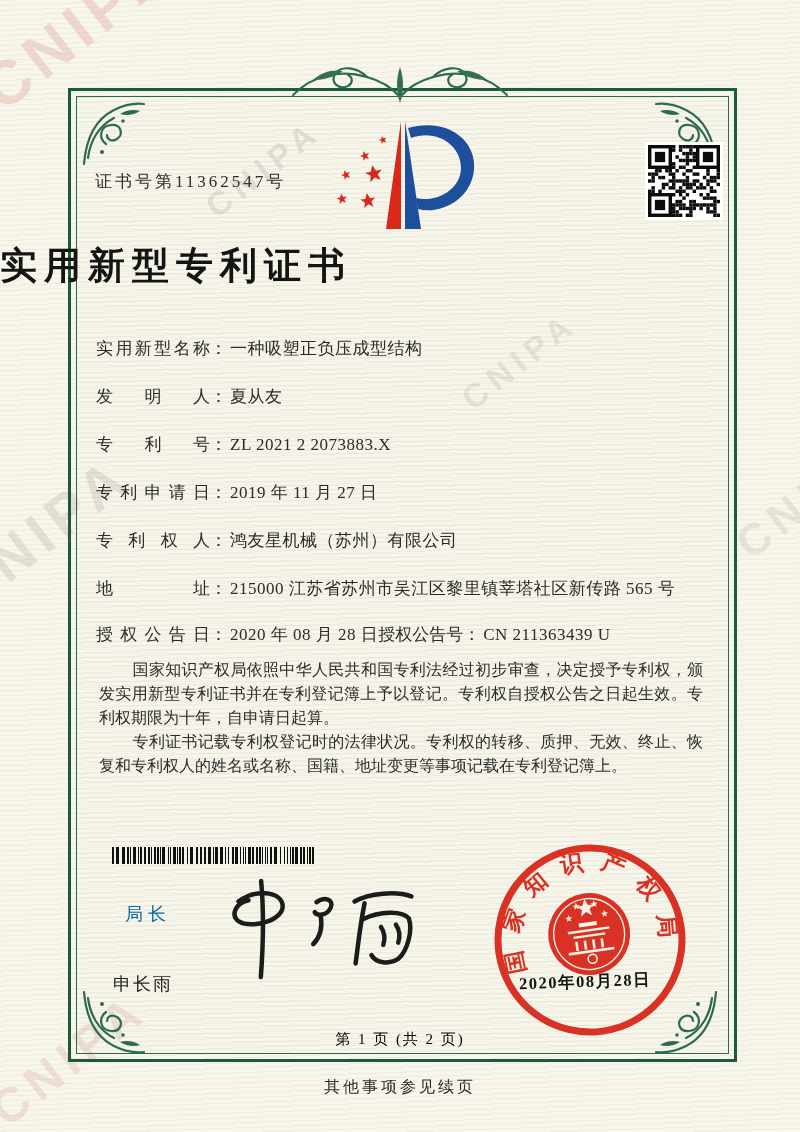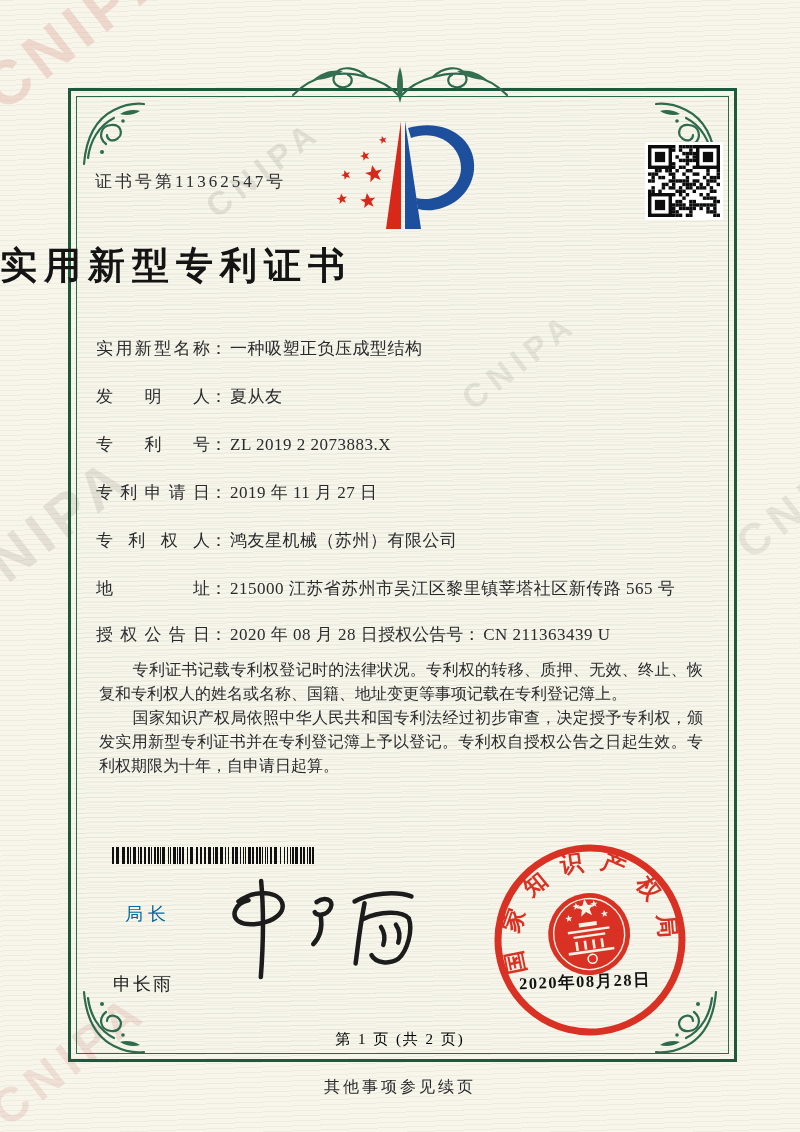--- a/index.html
+++ b/index.html
@@ -324,38 +324,38 @@
 
 <div class="title">实用新型专利证书</div>
 
 <div class="row r1">
   <span class="lbl">实用新型名称</span><span>：</span><span class="val">一种吸塑正负压成型结构</span>
 </div>
 <div class="row r2">
   <span class="lbl">发明人</span><span>：</span><span class="val">夏从友</span>
 </div>
 <div class="row r3">
-  <span class="lbl">专利号</span><span>：</span><span class="val">ZL 2019 2 2073883.X</span>
+  <span class="lbl">专利号</span><span>：</span><span class="val">ZL 2021 2 2073883.X</span>
 </div>
 <div class="row r4">
   <span class="lbl">专利申请日</span><span>：</span><span class="val">2019 年 11 月 27 日</span>
 </div>
 <div class="row r5">
   <span class="lbl">专利权人</span><span>：</span><span class="val">鸿友星机械（苏州）有限公司</span>
 </div>
 <div class="row r6">
   <span class="lbl">地址</span><span>：</span><span class="val">215000 江苏省苏州市吴江区黎里镇莘塔社区新传路 565 号</span>
 </div>
 <div class="row r7">
   <span class="lbl">授权公告日</span><span>：</span><span class="val">2020 年 08 月 28 日</span><span class="pair2">授权公告号</span><span>：</span><span class="val">CN 211363439 U</span>
 </div>
 
 <div class="body-text">
+  <p>国家知识产权局依照中华人民共和国专利法经过初步审查，决定授予专利权，颁发实用新型专利证书并在专利登记簿上予以登记。专利权自授权公告之日起生效。专利权期限为十年，自申请日起算。</p>
   <p>专利证书记载专利权登记时的法律状况。专利权的转移、质押、无效、终止、恢复和专利权人的姓名或名称、国籍、地址变更等事项记载在专利登记簿上。</p>
-  <p>国家知识产权局依照中华人民共和国专利法经过初步审查，决定授予专利权，颁发实用新型专利证书并在专利登记簿上予以登记。专利权自授权公告之日起生效。专利权期限为十年，自申请日起算。</p>
 </div>
 
 <div class="barcode"><svg width="208" height="17" viewBox="0 0 208 17">
       <g fill="#101010">
         <rect x="0" y="0" width="2" height="17"></rect>
         <rect x="4" y="0" width="3" height="17"></rect>
         <rect x="10" y="0" width="3" height="17"></rect>
         <rect x="15" y="0" width="2" height="17"></rect>
         <rect x="18" y="0" width="1" height="17"></rect>
         <rect x="21" y="0" width="3" height="17"></rect>

